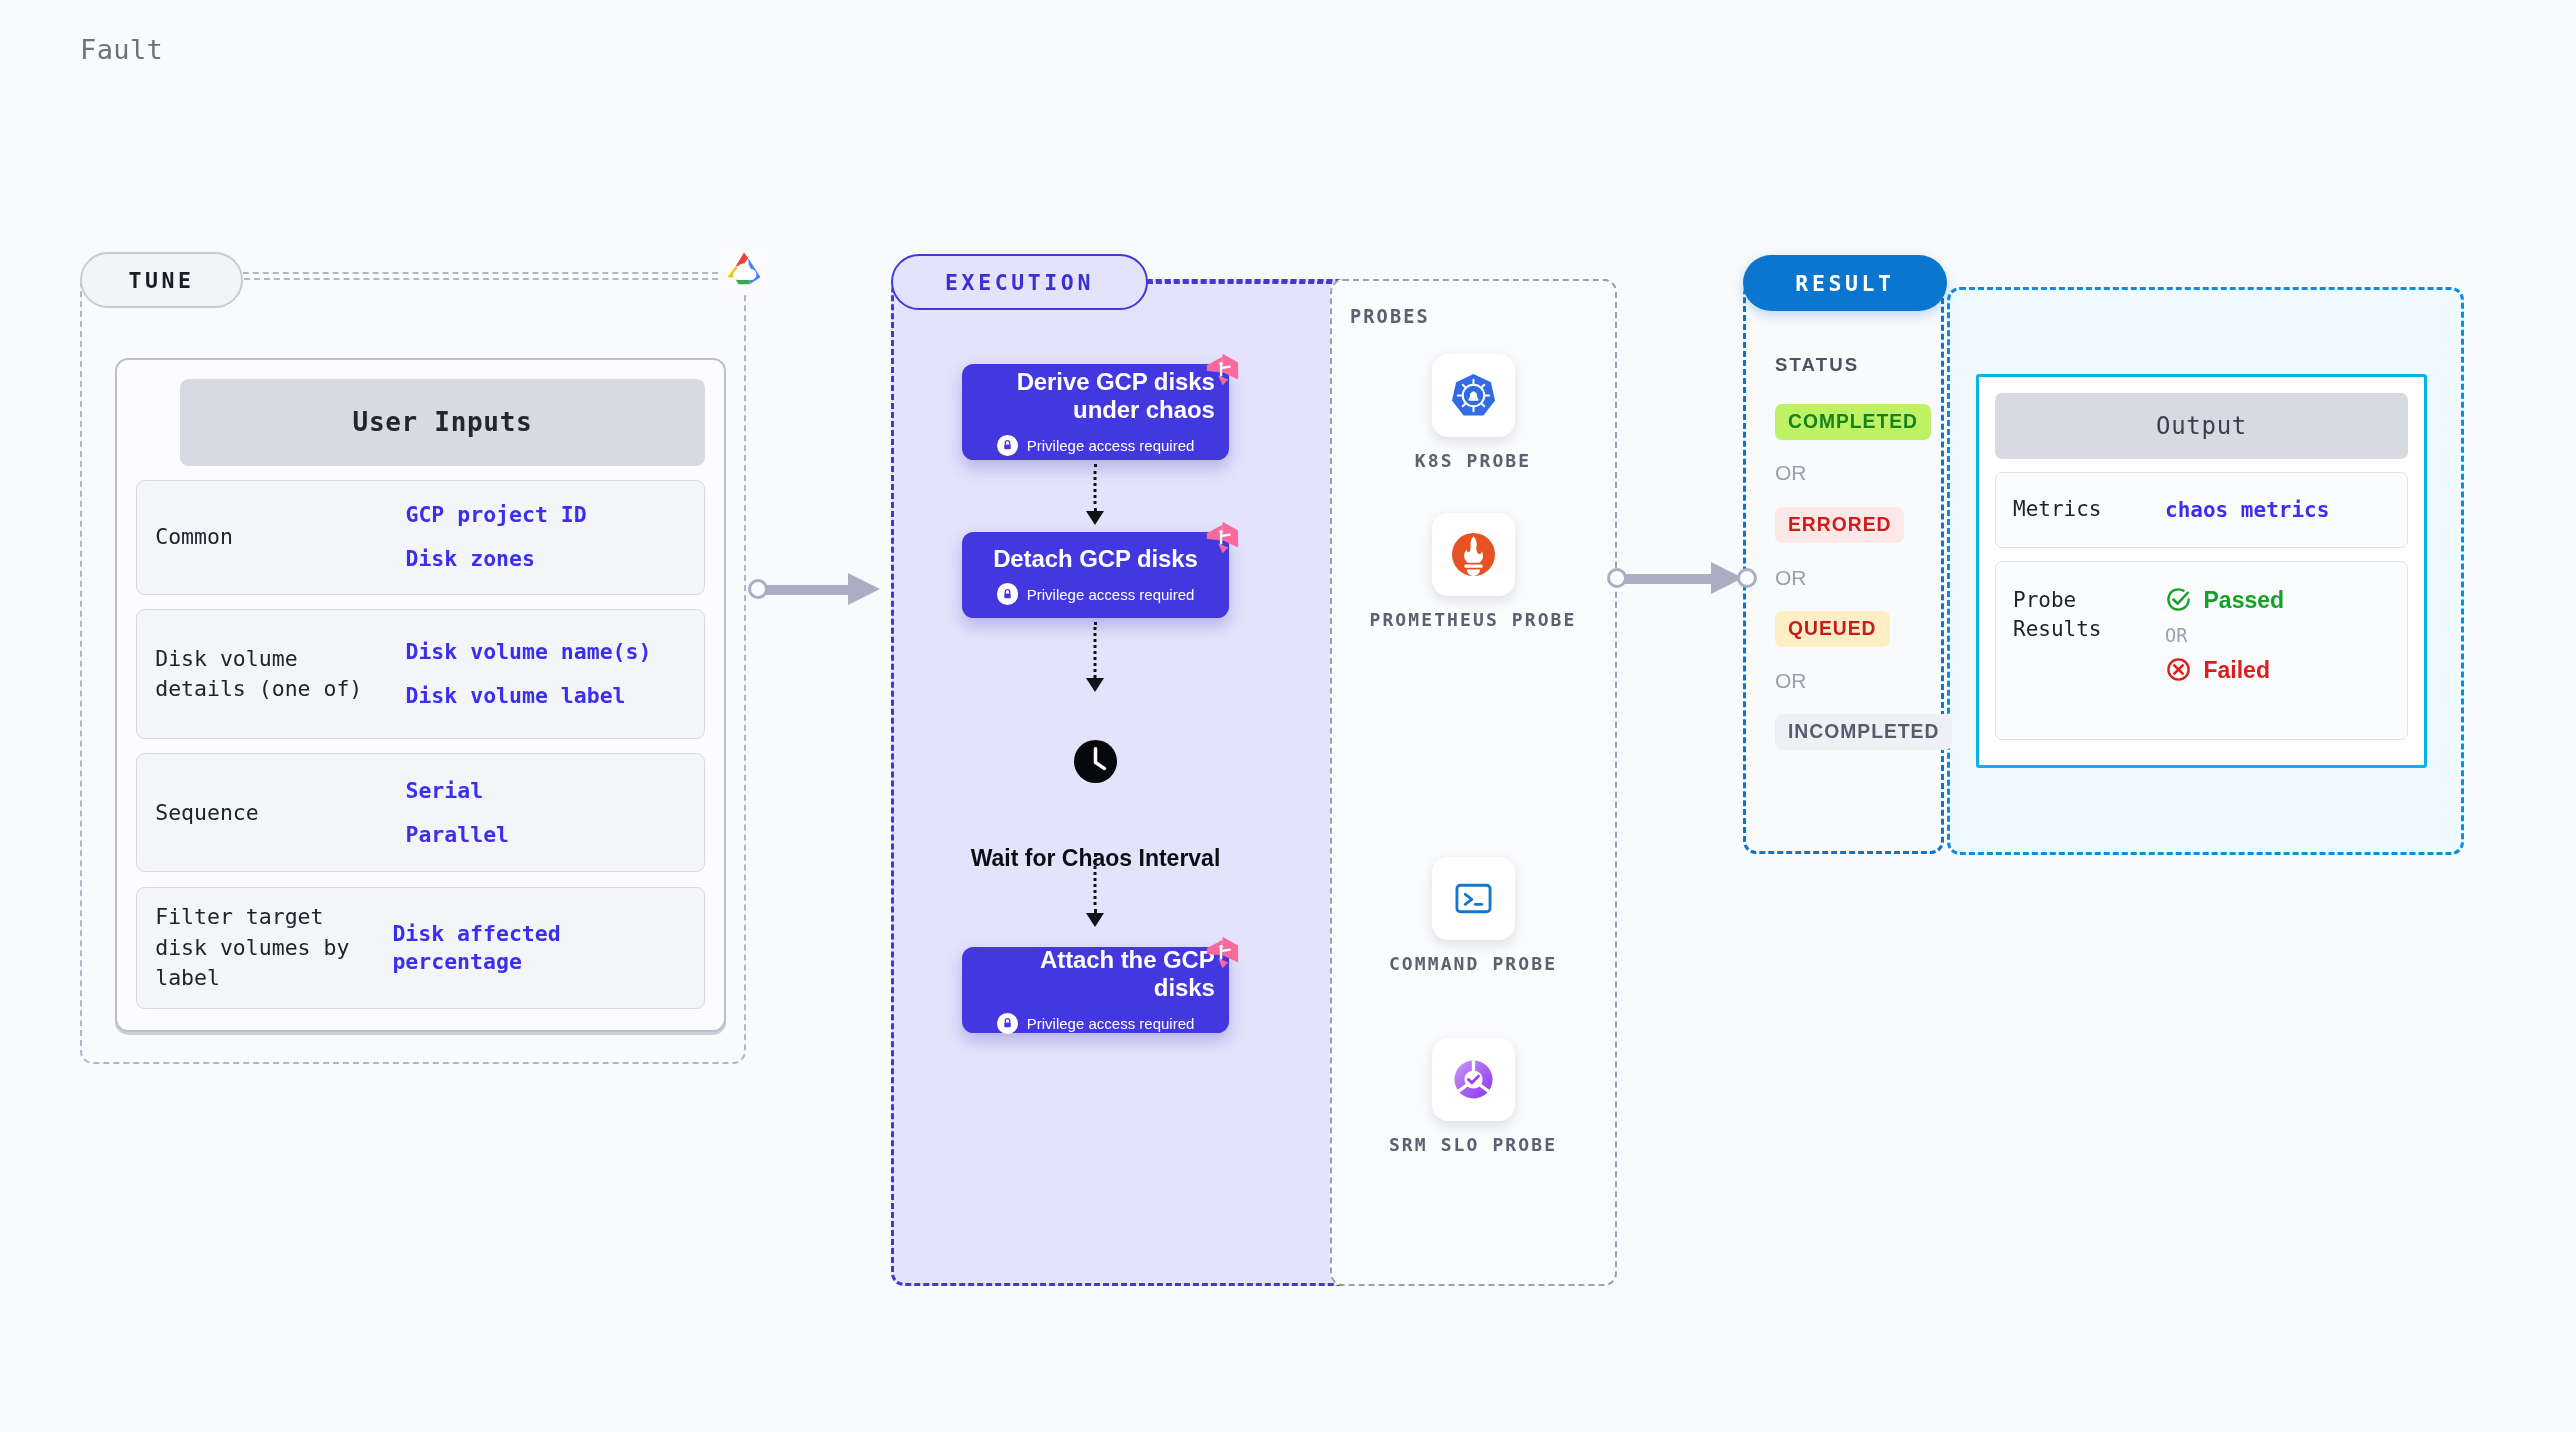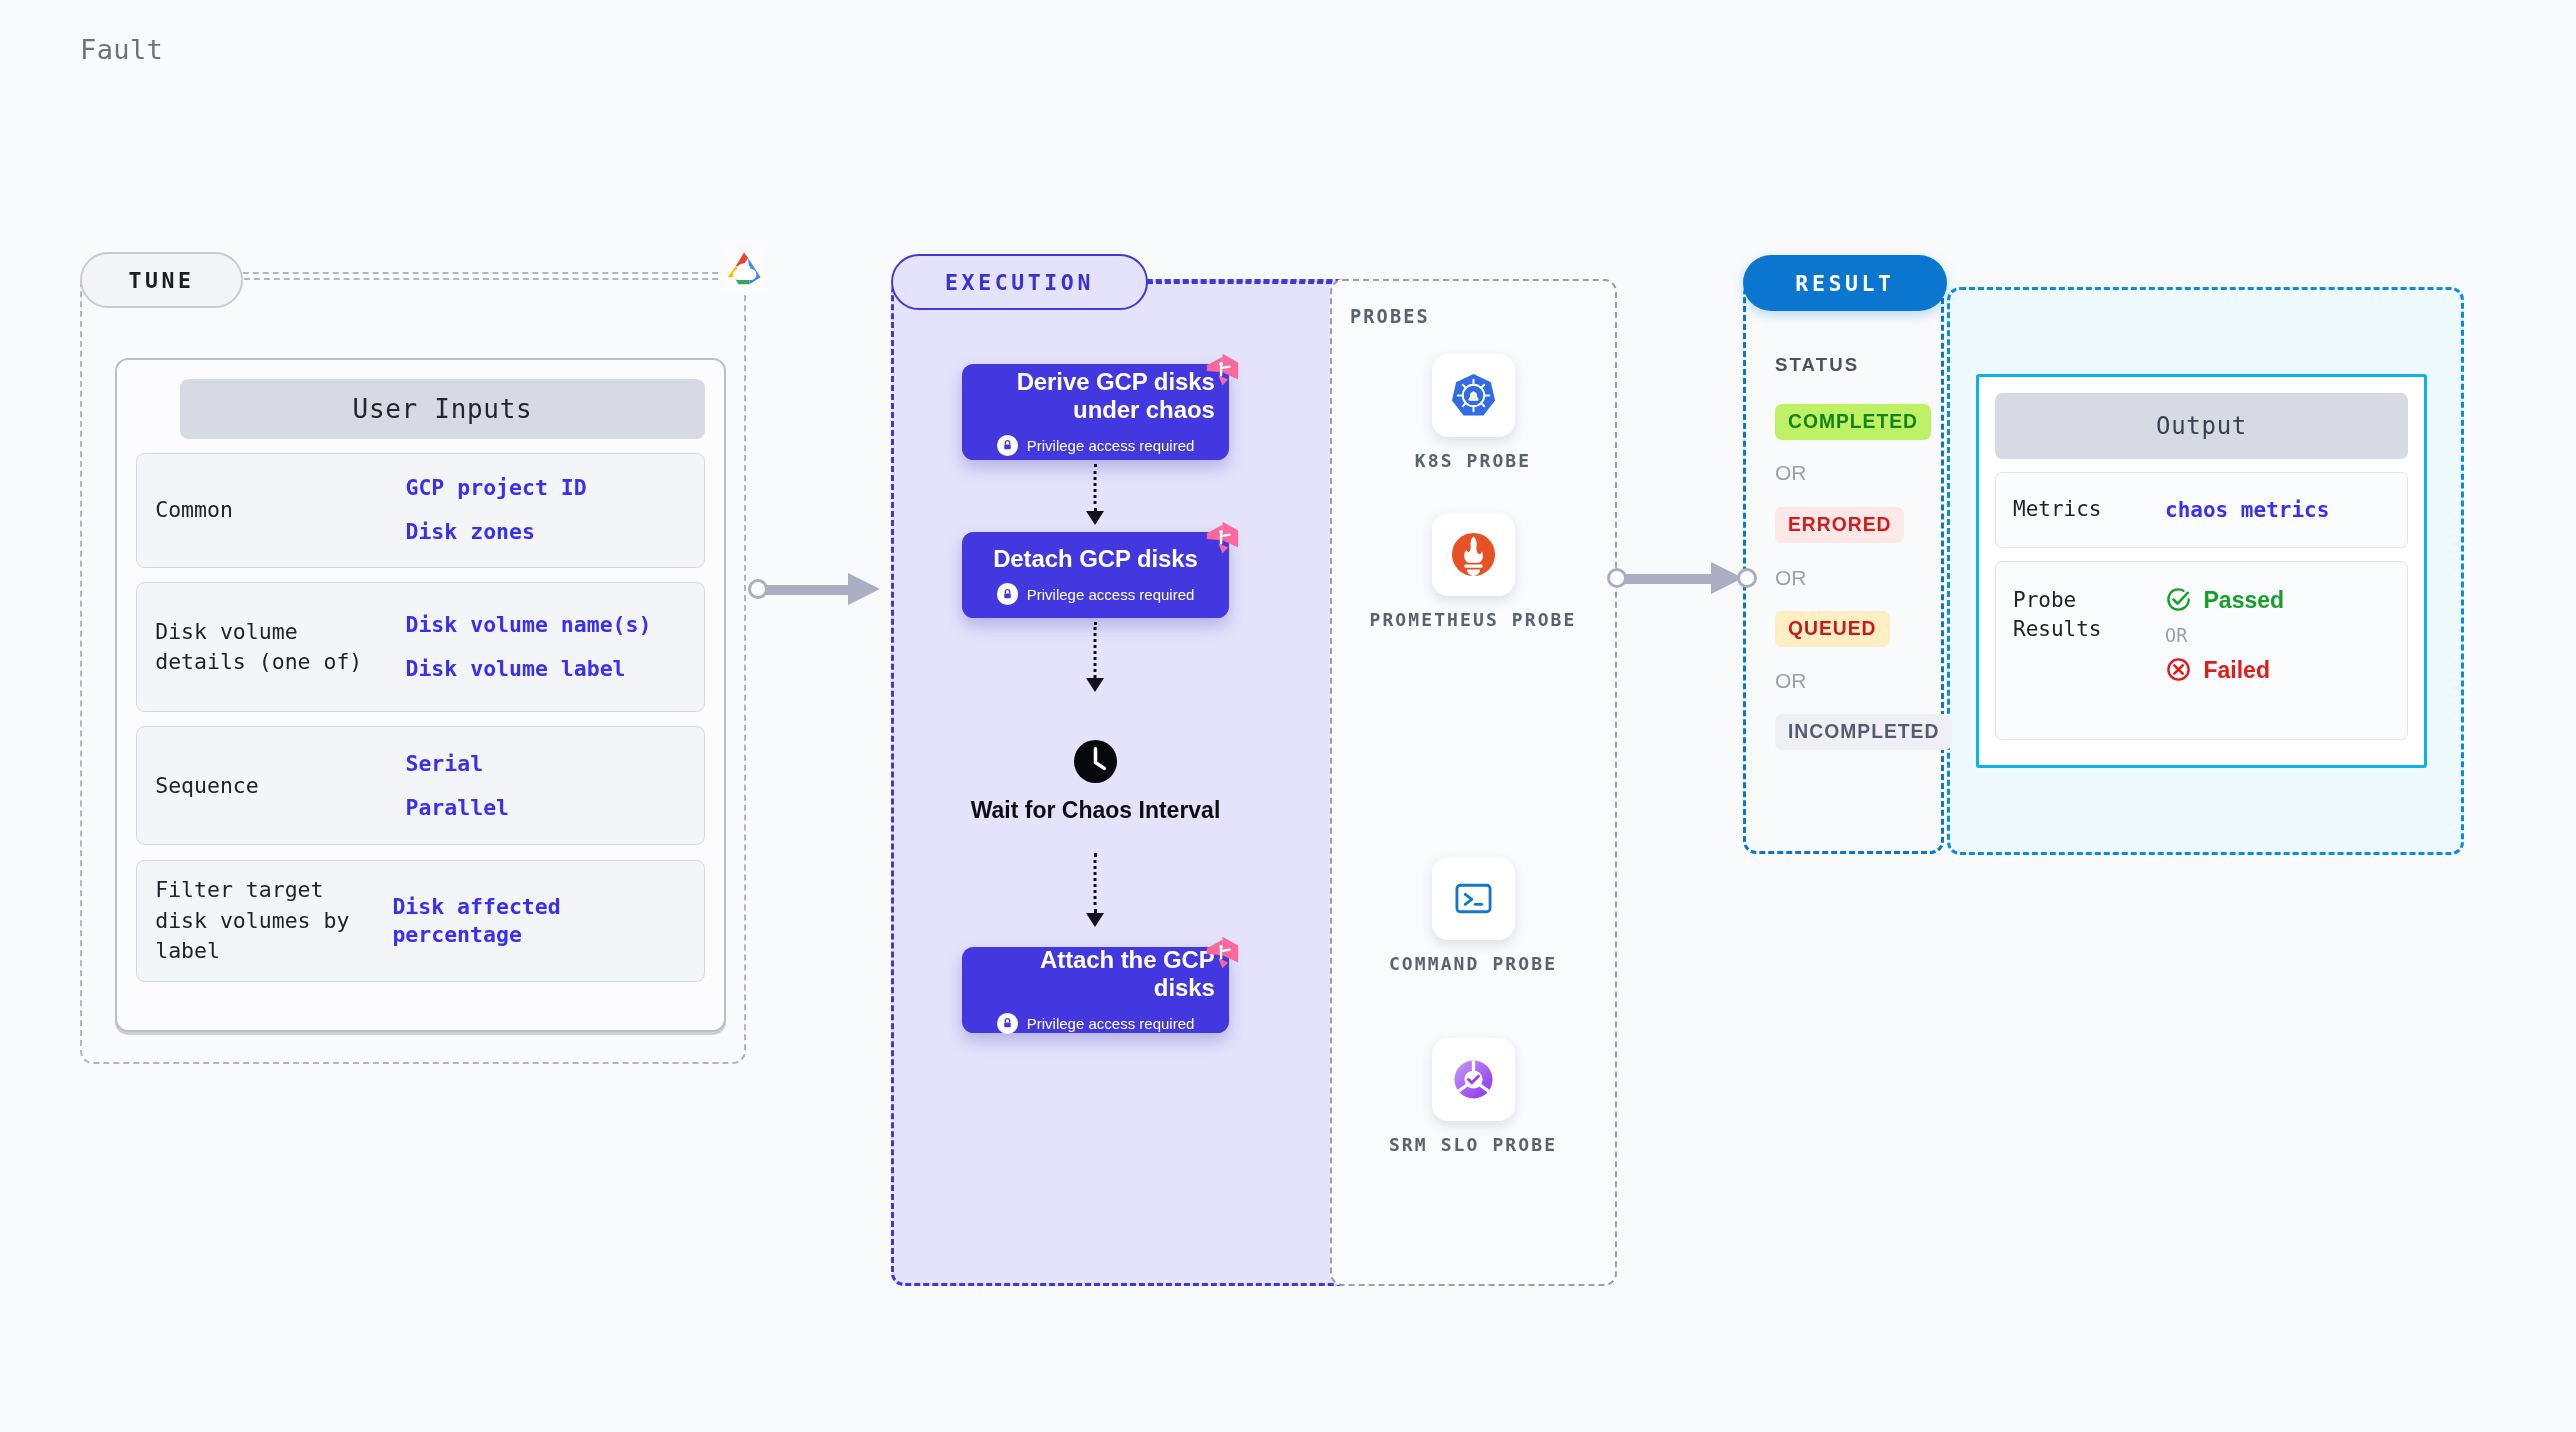--- a/index.html
+++ b/index.html
@@ -54,24 +54,24 @@
   .tune-gcp { position: absolute; left: 722px; top: 247px; z-index: 7; background:#fbfbfd; }
 
   
   #user-card {
     position: absolute; left: 115px; top: 358px; width: 611px; height: 674px;
     background: #fcfcfe; border: 2.1px solid #b9bfcb; border-radius: 13px;
     box-shadow: 0 2.9px 0 rgba(120,125,140,.35);
     padding: 18.6px;
   }
   .ui-head {
-    height: 60px; background: #d7d9e3; border-radius: 8.6px;
+    height: 87px; background: #d7d9e3; border-radius: 8.6px;
     display: flex; align-items: center; justify-content: center;
     font-family: "DejaVu Sans Mono", monospace; font-size: 26px;
-    font-weight: normal; color: #23262e; letter-spacing: 0.7px; margin-left: 44px;
+    font-weight: bold; color: #23262e; letter-spacing: 0.7px; margin-left: 44px;
   }
   .ui-row {
     margin-top: 14.3px; border: 1.4px solid #d3d7e0; border-radius: 8.6px;
     background: #f4f5f9; display: flex; align-items: center;
     padding: 16px 18.6px; gap: 14.3px;
   }
   .ui-label {
     font-family: "DejaVu Sans Mono", monospace; font-size: 21.5px;
     color: #20232b; width: 236px; line-height: 1.42;
   }
@@ -169,20 +169,21 @@
     border-right: 9.3px solid transparent; border-top: 14.3px solid #111318;
   }
 
   .wait-wrap {
     position: absolute; z-index: 4; display: flex; flex-direction: column;
     align-items: center; gap: 10px; width: 287px;
   }
   .wait-label {
     font-size: 23px; font-weight: bold; color: #0b0d12; text-align: center;
     line-height: 1.2;
+    margin-top: 48px;
   }
 
   
   #result-panel {
     left: 1743px; top: 281px; width: 201px; height: 573px;
     border: 3.6px dashed #0b76d0; background: transparent; z-index: 3;
   }
   #result-pill {
     left: 1743px; top: 255px; width: 204px; height: 56px;
     background: #0b76d0; color: #ffffff; font-size: 21.5px; border: none;

